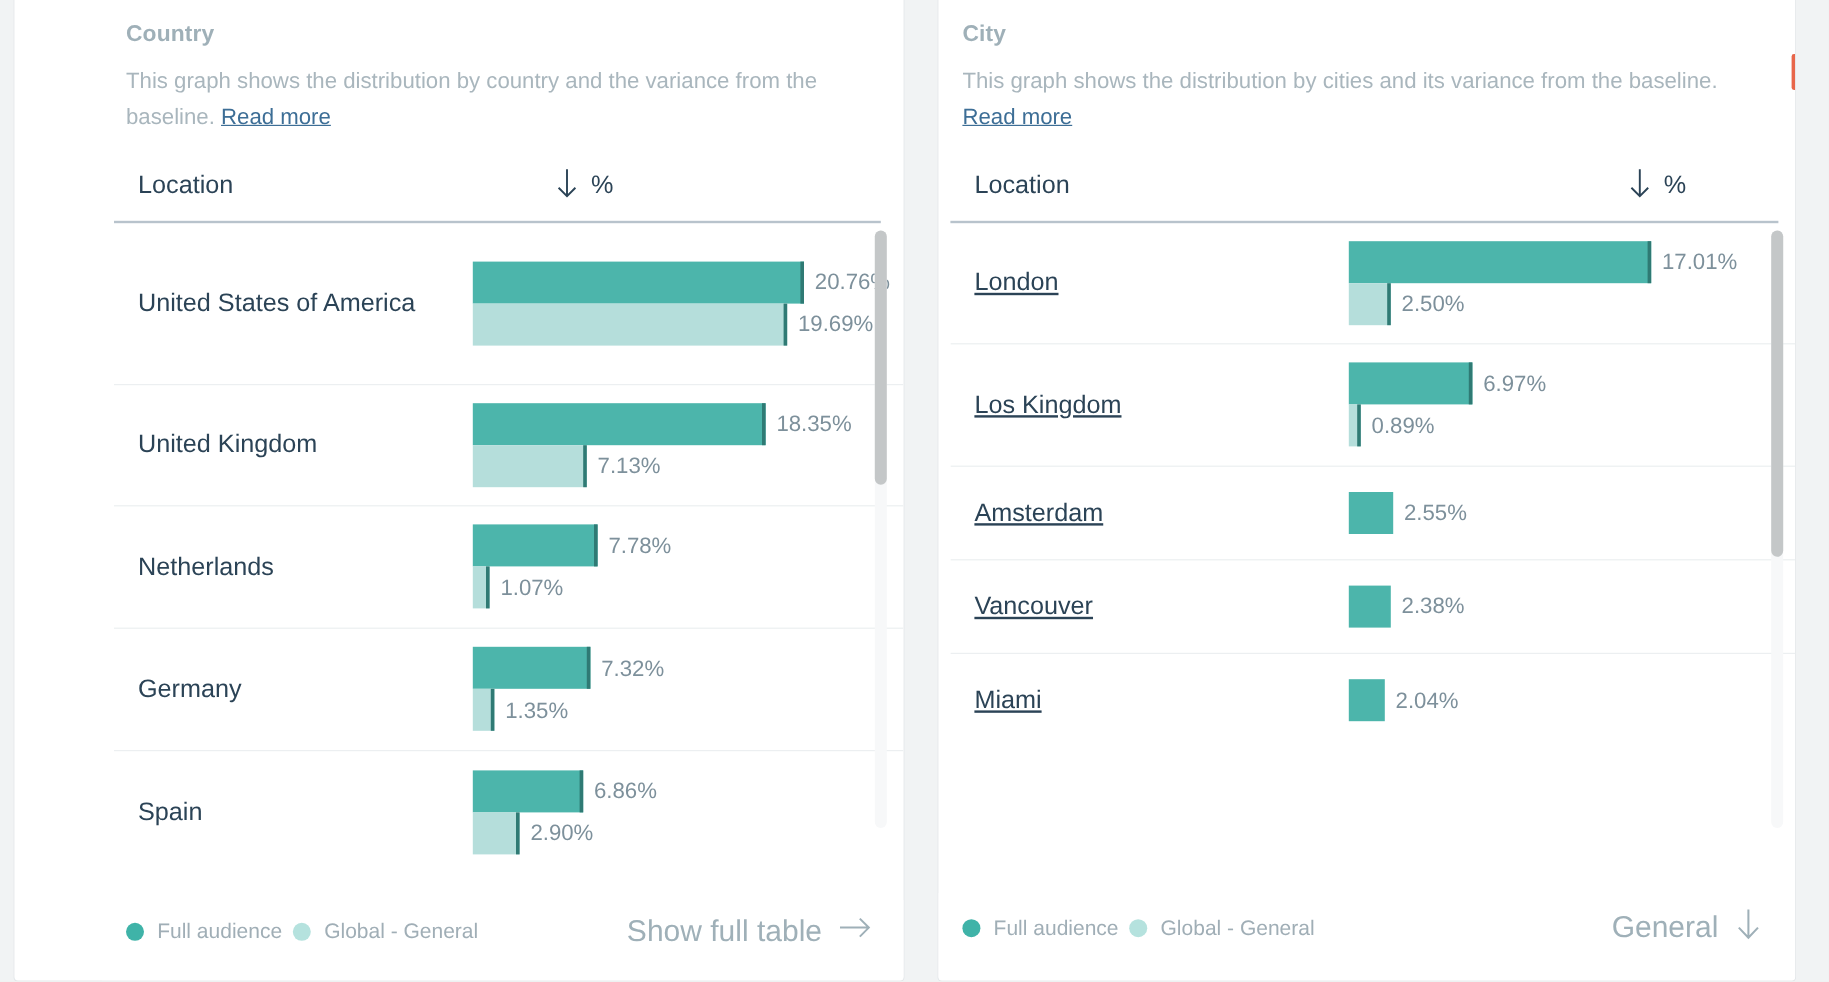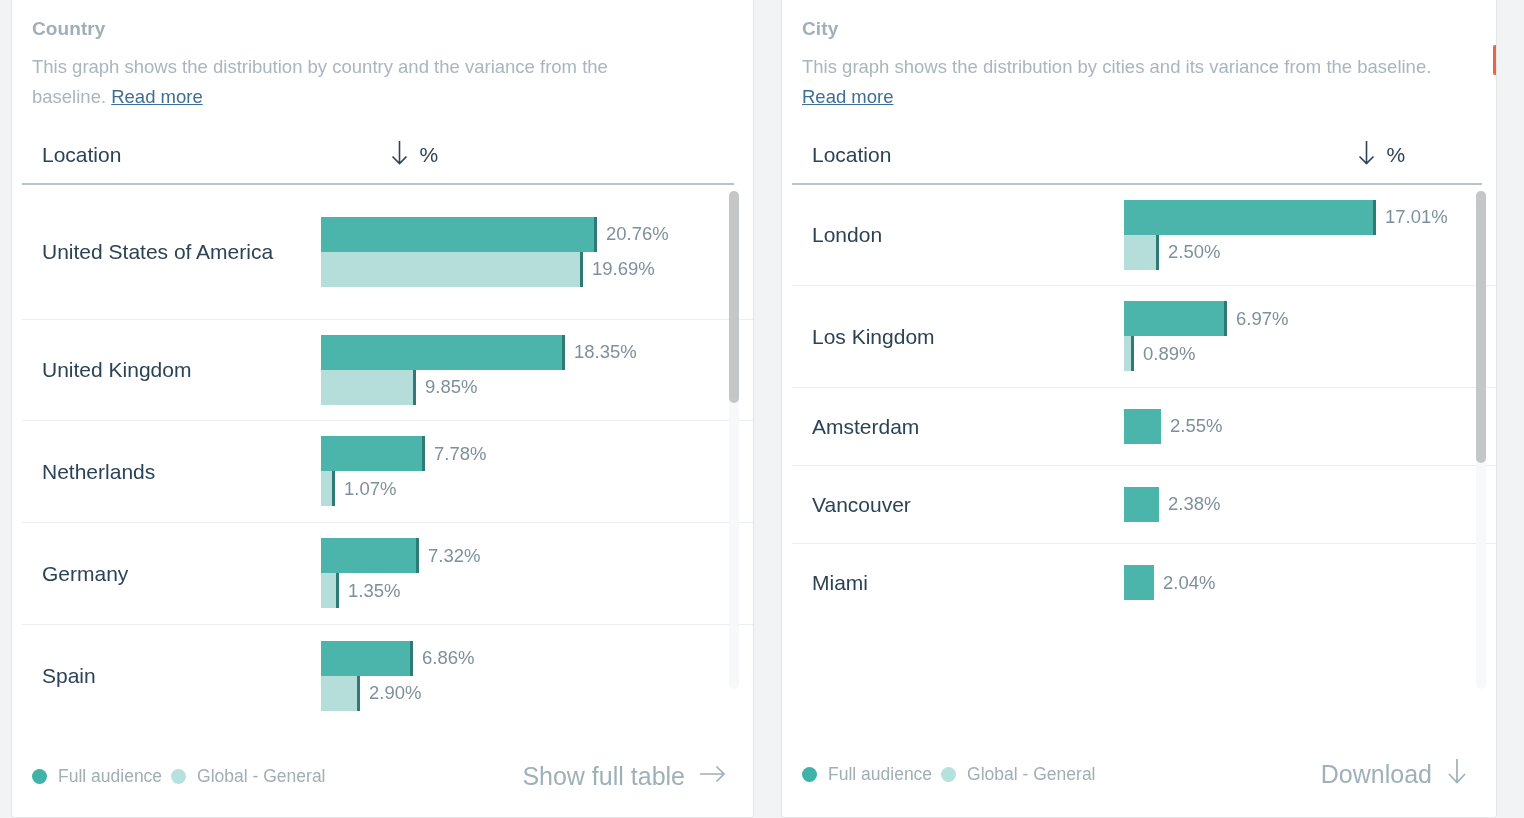--- a/index.html
+++ b/index.html
@@ -26,21 +26,21 @@
   .card {
     position: relative;
     background: #ffffff;
     border: 1px solid #e3e7e9;
     border-top: none;
     border-radius: 0 0 4px 4px;
     overflow: hidden;
     display: flex;
     flex-direction: column;
   }
-  .card.left  { width: 743px; margin-left: 11px; }
+  .card.left  { width: 743px; margin-left: 11px; align-items: flex-end; }
   .card.right { width: 716px; }
 
   .card-inner {
     flex: 1 1 auto;
     display: flex;
     flex-direction: column;
     min-height: 0;
   }
 
   
@@ -118,21 +118,21 @@
   .row:last-child { border-bottom: none; }
 
   .row-label {
     font-size: 21px;
     color: #2b4356;
     line-height: 1.7;
     padding-left: 20px;
     flex: 0 0 auto;
   }
   .card.left  .row-label { width: 299px; }
-  .card.right .row-label { width: 332px; }
+  .card.right .row-label { width: 332px; text-decoration: underline; }
 
   .bars {
     flex: 1 1 auto;
     position: relative;
   }
   .bar-line {
     display: flex;
     align-items: center;
     height: 35px;
   }
@@ -263,21 +263,21 @@
 
           <div class="row" style="height:101px">
             <div class="row-label">United Kingdom</div>
             <div class="bars">
               <div class="bar-line">
                 <div class="bar primary" style="width:244px"></div>
                 <div class="bar-value">18.35%</div>
               </div>
               <div class="bar-line">
                 <div class="bar baseline" style="width:95px"></div>
-                <div class="bar-value">9.85%</div>
+                <div class="bar-value">7.13%</div>
               </div>
             </div>
           </div>
 
           <div class="row" style="height:102px">
             <div class="row-label">Netherlands</div>
             <div class="bars">
               <div class="bar-line">
                 <div class="bar primary" style="width:104px"></div>
                 <div class="bar-value">7.78%</div>
@@ -446,21 +446,21 @@
           <div class="legend-item">
             <span class="dot full"></span>
             <span>Full audience</span>
           </div>
           <div class="legend-item">
             <span class="dot global"></span>
             <span>Global - General</span>
           </div>
         </div>
         <div class="footer-action">
-          <span>Download</span>
+          <span>General</span>
           <span>
             <svg width="22" height="28" viewBox="0 0 22 28" fill="none">
               <path d="M11 2 V25 M3 17 L11 25.5 L19 17" stroke="#9fb0b8" stroke-width="1.7" fill="none"></path>
             </svg>
           </span>
         </div>
       </div>
 
     </div>
   </div>

